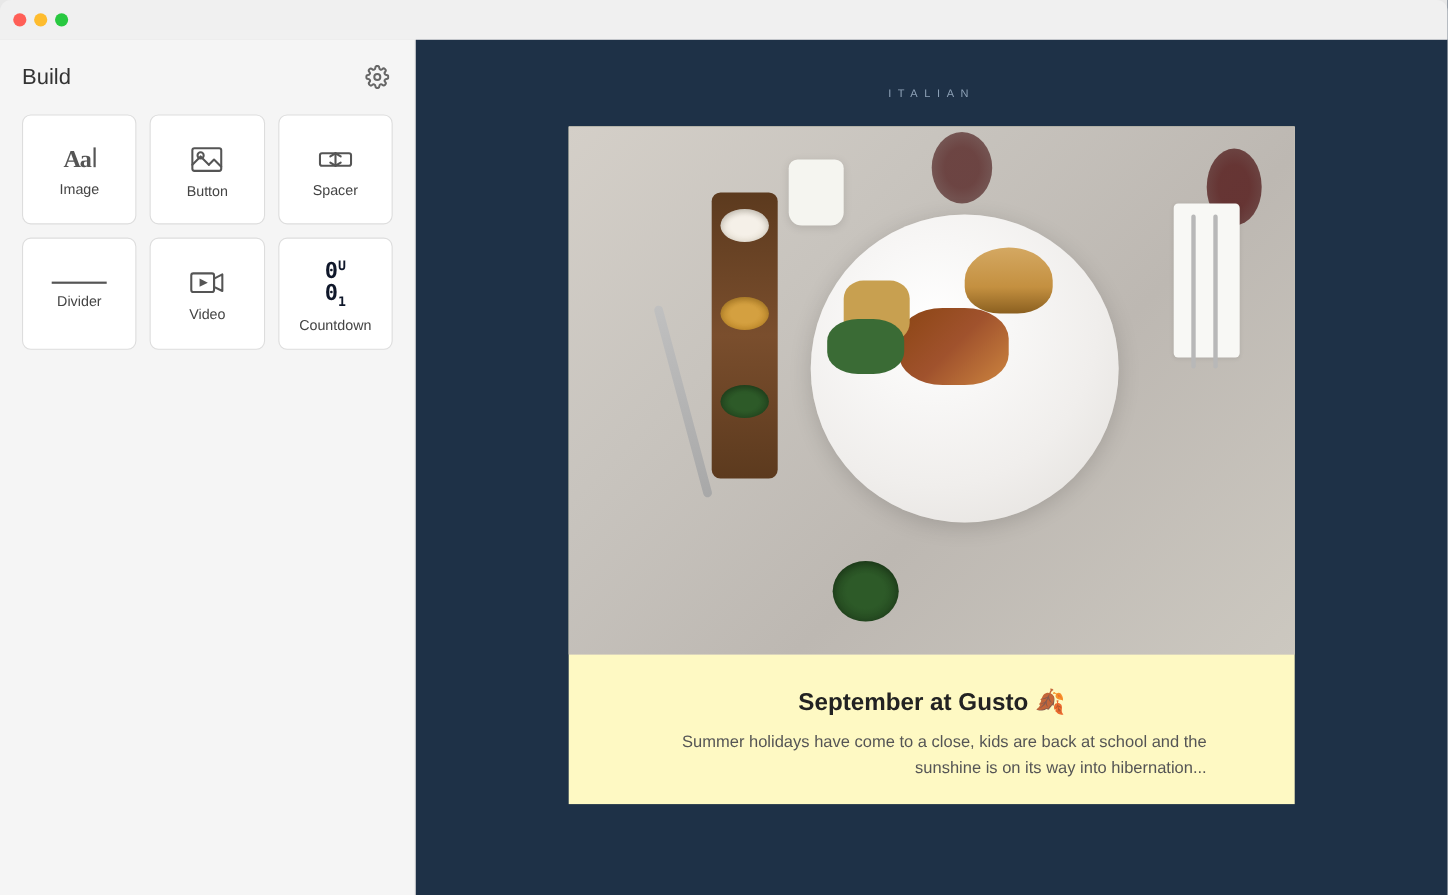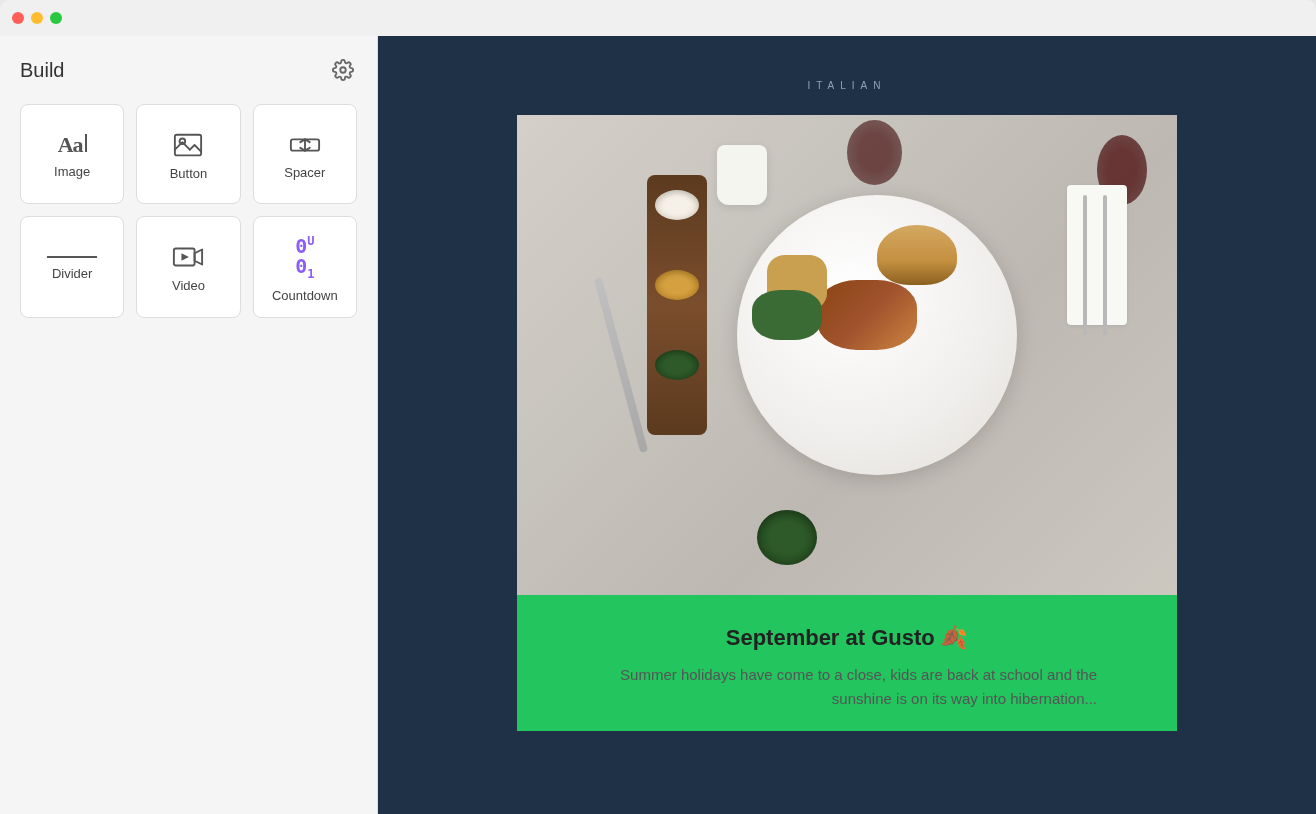--- a/index.html
+++ b/index.html
@@ -210,21 +210,21 @@
 
     .brand-sub {
       font-size: 10px;
       letter-spacing: 6px;
       color: #8fa3b8;
       text-transform: uppercase;
       margin-top: 4px;
     }
 
     .email-content {
-      background: #22c55e;
+      background: #fef9c3;
       margin: 0 20px;
     }
 
     .food-image {
       width: 100%;
       height: 480px;
       background: #c8c2bc;
       position: relative;
       overflow: hidden;
     }
@@ -486,21 +486,21 @@
             <rect x="2" y="4" width="22" height="18" rx="2"></rect>
             <polygon points="24,9 32,5 32,21 24,17" fill="none"></polygon>
             <polygon points="10,9 18,13 10,17" fill="#555" stroke="none"></polygon>
           </svg>
         </div>
         <span class="widget-label">Video</span>
       </div>
 
       <div class="widget-item">
         <div class="widget-icon">
-          <div class="icon-countdown" style="font-family:monospace;font-weight:700;color:#8b5cf6;font-size:20px;line-height:1;">
+          <div class="icon-countdown" style="font-family:monospace;font-weight:700;color:#0f172a;font-size:20px;line-height:1;">
             0<span style="vertical-align:super;font-size:12px;">U</span><br>
             0<span style="vertical-align:sub;font-size:12px;">1</span>
           </div>
         </div>
         <span class="widget-label">Countdown</span>
       </div>
 
     </div>
   </div>
 

